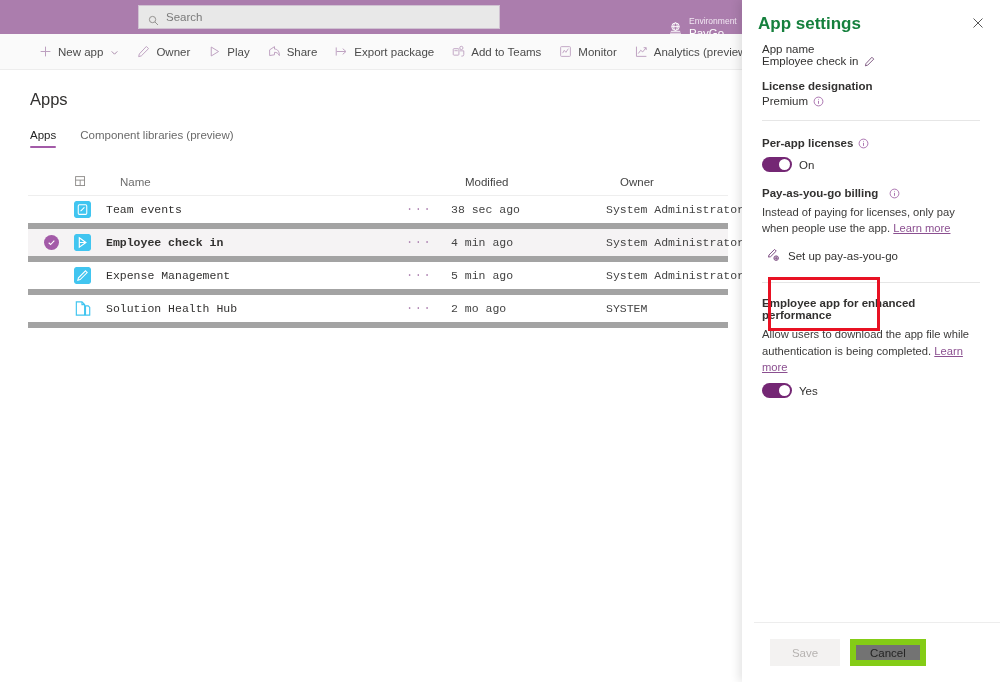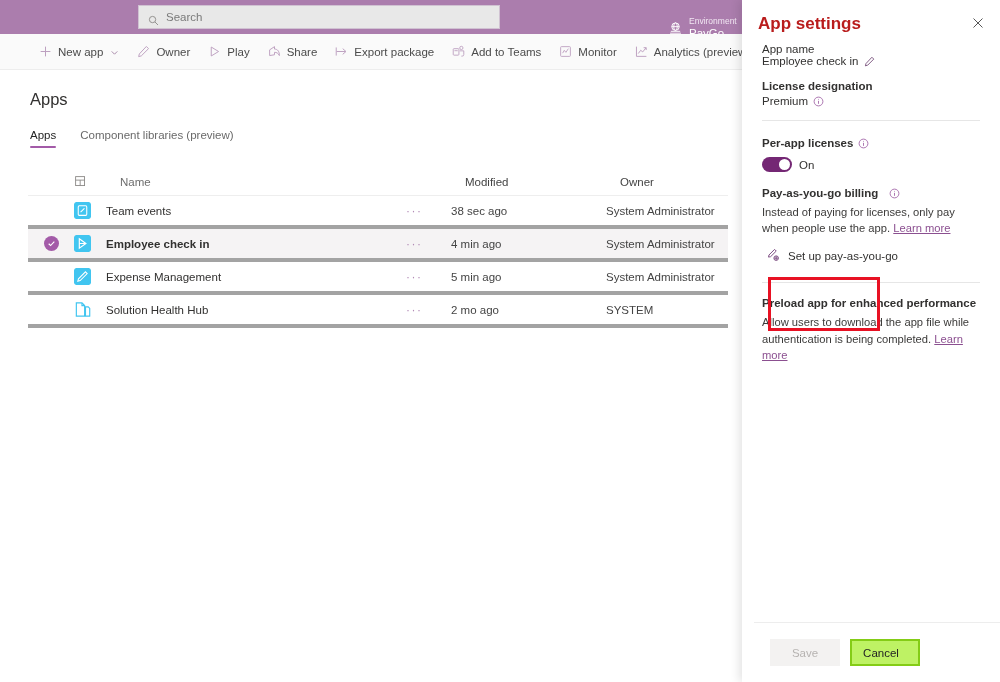--- a/index.html
+++ b/index.html
@@ -66,22 +66,22 @@
   }
 
   
   .tbl { position:absolute; left:28px; top:98px; width:700px; }
   .thead {
     display:flex; align-items:center; height:28px;
     border-bottom:1px solid #eeeeee; font-size:11.5px; color:#6d6d6d;
   }
   .row {
     display:flex; align-items:center; height:33px;
-    border-bottom:4px solid #a3a3a3; font-size:11.5px; color:#323130;
-    position:relative; cursor:pointer;
+    border-bottom:6px solid #a3a3a3; font-size:11.5px; color:#323130;
+    position:relative; cursor:pointer;font-family:Liberation Mono, monospace;
   }
   .row.selected { background:#f5f3f4; }
   .row.selected .c-name { font-weight:600; }
   .c-check { width:46px; flex:none; display:flex; align-items:center; justify-content:center; }
   .c-icon  { width:32px; flex:none; display:flex; align-items:center; }
   .c-name  { width:300px; flex:none; }
   .c-dots  { width:45px; flex:none; color:#b38bb6; letter-spacing:1.5px; font-size:12px; }
   .c-mod   { width:155px; flex:none; color:#444; }
   .c-owner { width:180px; flex:none; color:#444; }
   .hdr-grid { width:46px; }
@@ -95,21 +95,21 @@
 
   
   .panel {
     position:absolute; right:0; top:0; width:258px; height:682px;
     background:#ffffff; box-shadow:-3px 0 9px rgba(0,0,0,0.11);
     z-index:10;
   }
   .panel-head {
     position:relative; padding:14px 16px 0 16px;
   }
-  .panel-title { font-size:17px; color:#b91c1c; font-weight:600; }
+  .panel-title { font-size:17px; color:#15803d; font-weight:600; }
   .panel-close {
     position:absolute; right:12px; top:13px; width:20px; height:20px;
     display:flex; align-items:center; justify-content:center;
     cursor:pointer; color:#444;
   }
   .panel-close svg { width:12px; height:12px; }
   .panel-body { padding:0 20px; }
 
   .lbl { font-size:11.5px; color:#323130; margin-top:9px; }
   .lbl.bold { font-weight:600; }
@@ -149,21 +149,21 @@
     display:flex; align-items:center; padding-left:16px; gap:10px;
   }
   .btn {
     height:27px; min-width:70px; padding:0 14px; font-size:11.5px;
     display:flex; align-items:center; justify-content:center; cursor:pointer;
     font-family:"Liberation Sans", sans-serif;
   }
   .btn-primary-disabled {
     background:#f3f2f1; color:#b6b3b1; border:1px solid #f3f2f1; cursor:default;
   }
-  .btn-secondary { background:#bef264; color:#242424; border:2px solid #84cc16;padding-left:6px; }
+  .btn-secondary { background:#737373; color:#242424; border:6px solid #84cc16; }
 </style>
 </head>
 <body>
 
 <div id="root">
 
   <div class="topbar">
     <div class="search-box">
       <span class="search-icon">
         <svg viewBox="0 0 16 16" fill="none" stroke="currentColor" stroke-width="1.3">
@@ -477,25 +477,31 @@
                 <line x1="9.4" y1="11.6" x2="13.8" y2="11.6"></line>
             </svg>
           </span>
           <span>Set up pay-as-you-go</span>
         </div>
       </div>
 
       <div class="hr" style="margin-top:18px"></div>
 
       <div class="sect">
-        <div class="lbl bold" style="margin-top:14px">Preload app for enhanced performance</div>
+        <div class="lbl bold" style="margin-top:14px">Employee app for enhanced performance</div>
         <div class="desc">
           <span>Allow users to download the app file while authentication is being completed.</span>
           <span class="link">Learn more</span>
         </div>
+        <div class="toggle-row">
+          <div class="toggle">
+              <div class="knob"></div>
+            </div>
+          <span class="toggle-lbl">Yes</span>
+        </div>
       </div>
 
     </div>
 
     <div class="panel-footer">
       <div class="btn btn-primary-disabled">Save</div>
       <div class="btn btn-secondary">Cancel</div>
     </div>
 
   </div>

